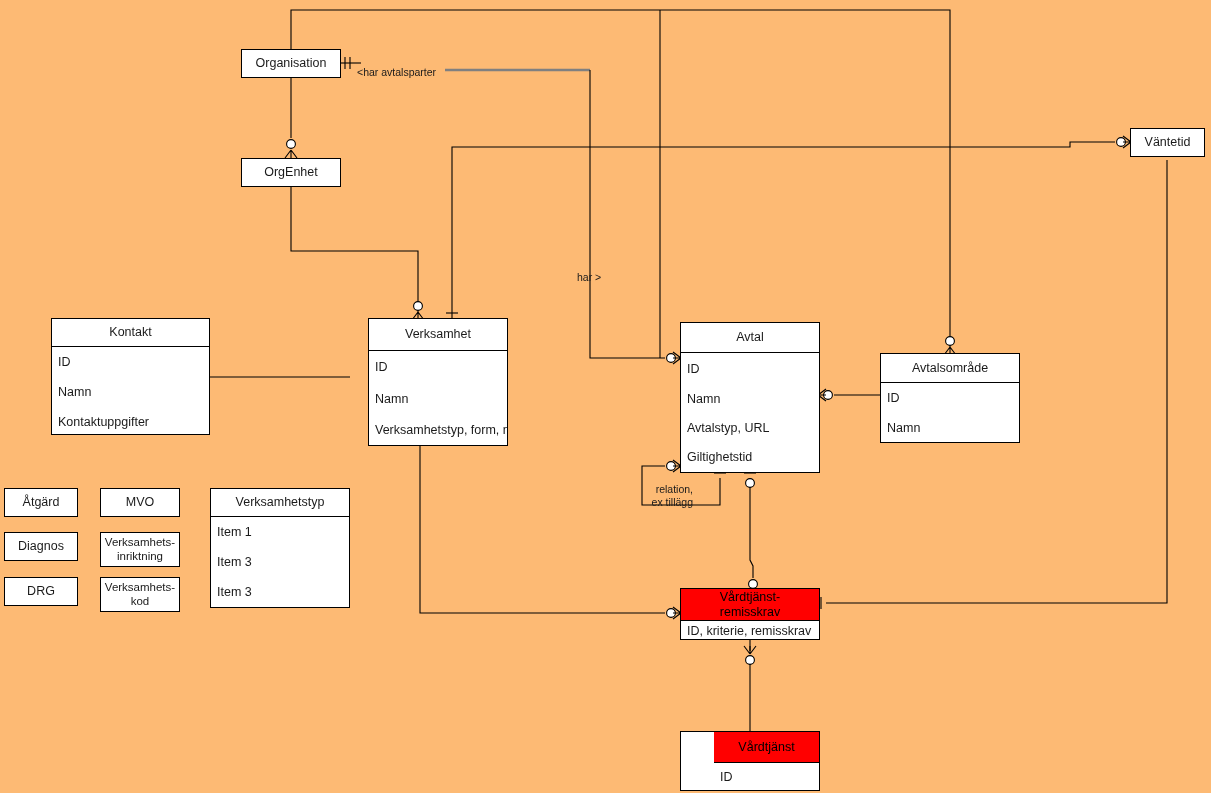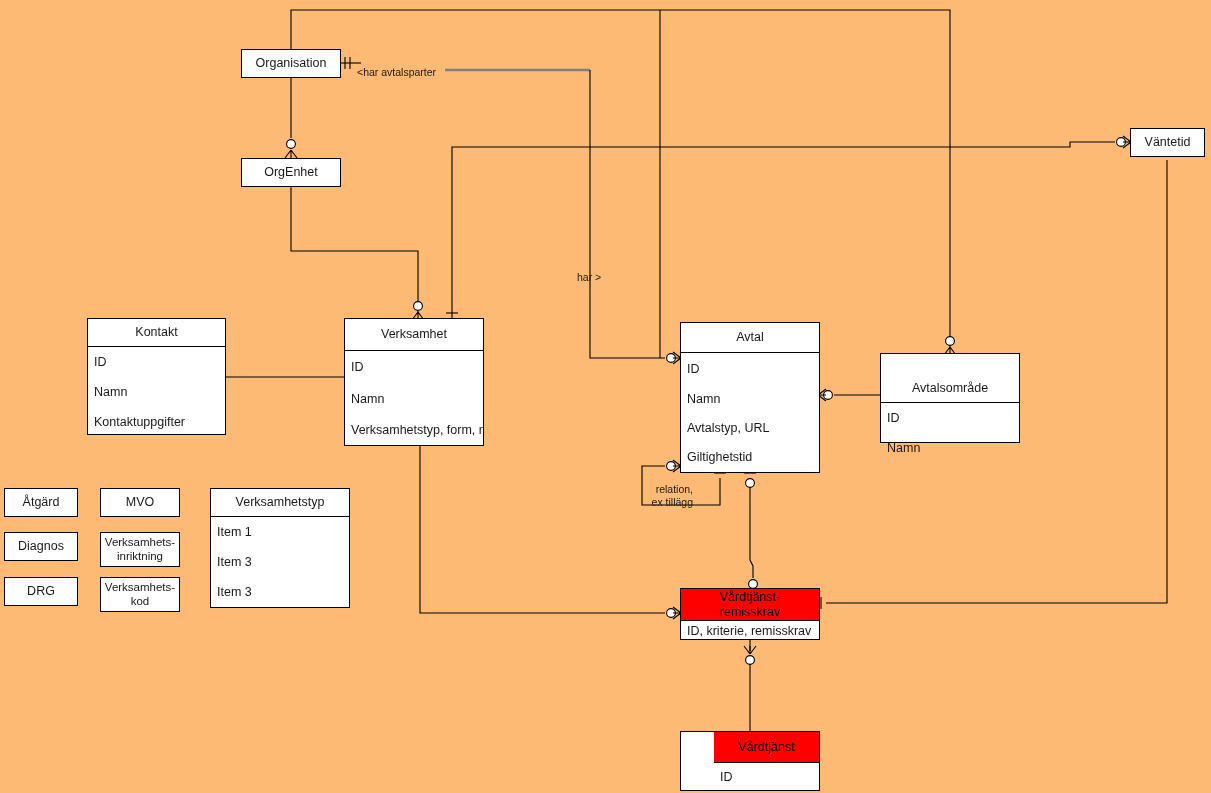--- a/index.html
+++ b/index.html
@@ -91,50 +91,50 @@
   </div>
 
   <div class="entity" style="left:241px;top:158px;width:100px;height:29px;">
     <div class="ent-title" style="height:27px;">OrgEnhet</div>
   </div>
 
   <div class="entity" style="left:1130px;top:128px;width:75px;height:29px;">
     <div class="ent-title" style="height:27px;">Väntetid</div>
   </div>
 
-  <div class="entity" style="left:51px;top:318px;width:139px;height:117px;margin-left:36px;">
+  <div class="entity" style="left:51px;top:318px;width:159px;height:117px;">
     <div class="ent-title hdr" style="height:28px;">Kontakt</div>
     <div class="attrs">
       <div class="attr" style="height:30px;">ID</div>
       <div class="attr" style="height:30px;">Namn</div>
       <div class="attr" style="height:29px;">Kontaktuppgifter</div>
     </div>
   </div>
 
-  <div class="entity" style="left:344px;top:318px;width:140px;height:128px;">
+  <div class="entity" style="left:368px;top:318px;width:140px;height:128px;">
     <div class="ent-title hdr" style="height:32px;">Verksamhet</div>
     <div class="attrs">
       <div class="attr" style="height:32px;">ID</div>
       <div class="attr" style="height:32px;">Namn</div>
       <div class="attr" style="height:30px;">Verksamhetstyp, form, ni</div>
     </div>
   </div>
 
   <div class="entity" style="left:680px;top:322px;width:140px;height:151px;">
     <div class="ent-title hdr" style="height:30px;">Avtal</div>
     <div class="attrs">
       <div class="attr" style="height:31px;">ID</div>
       <div class="attr" style="height:30px;">Namn</div>
       <div class="attr" style="height:28px;">Avtalstyp, URL</div>
       <div class="attr" style="height:30px;">Giltighetstid</div>
     </div>
   </div>
 
   <div class="entity" style="left:880px;top:353px;width:140px;height:90px;">
-    <div class="ent-title hdr" style="height:29px;margin-top:20px;">Avtalsområde</div>
+    <div class="ent-title hdr" style="height:29px;">Avtalsområde</div>
     <div class="attrs">
       <div class="attr" style="height:30px;">ID</div>
       <div class="attr" style="height:29px;">Namn</div>
     </div>
   </div>
 
   <div class="entity" style="left:680px;top:588px;width:140px;height:52px;">
     <div class="ent-title hdr red" style="height:32px;white-space:pre-line;">Vårdtjänst-
 remisskrav</div>
     <div class="attrs">

